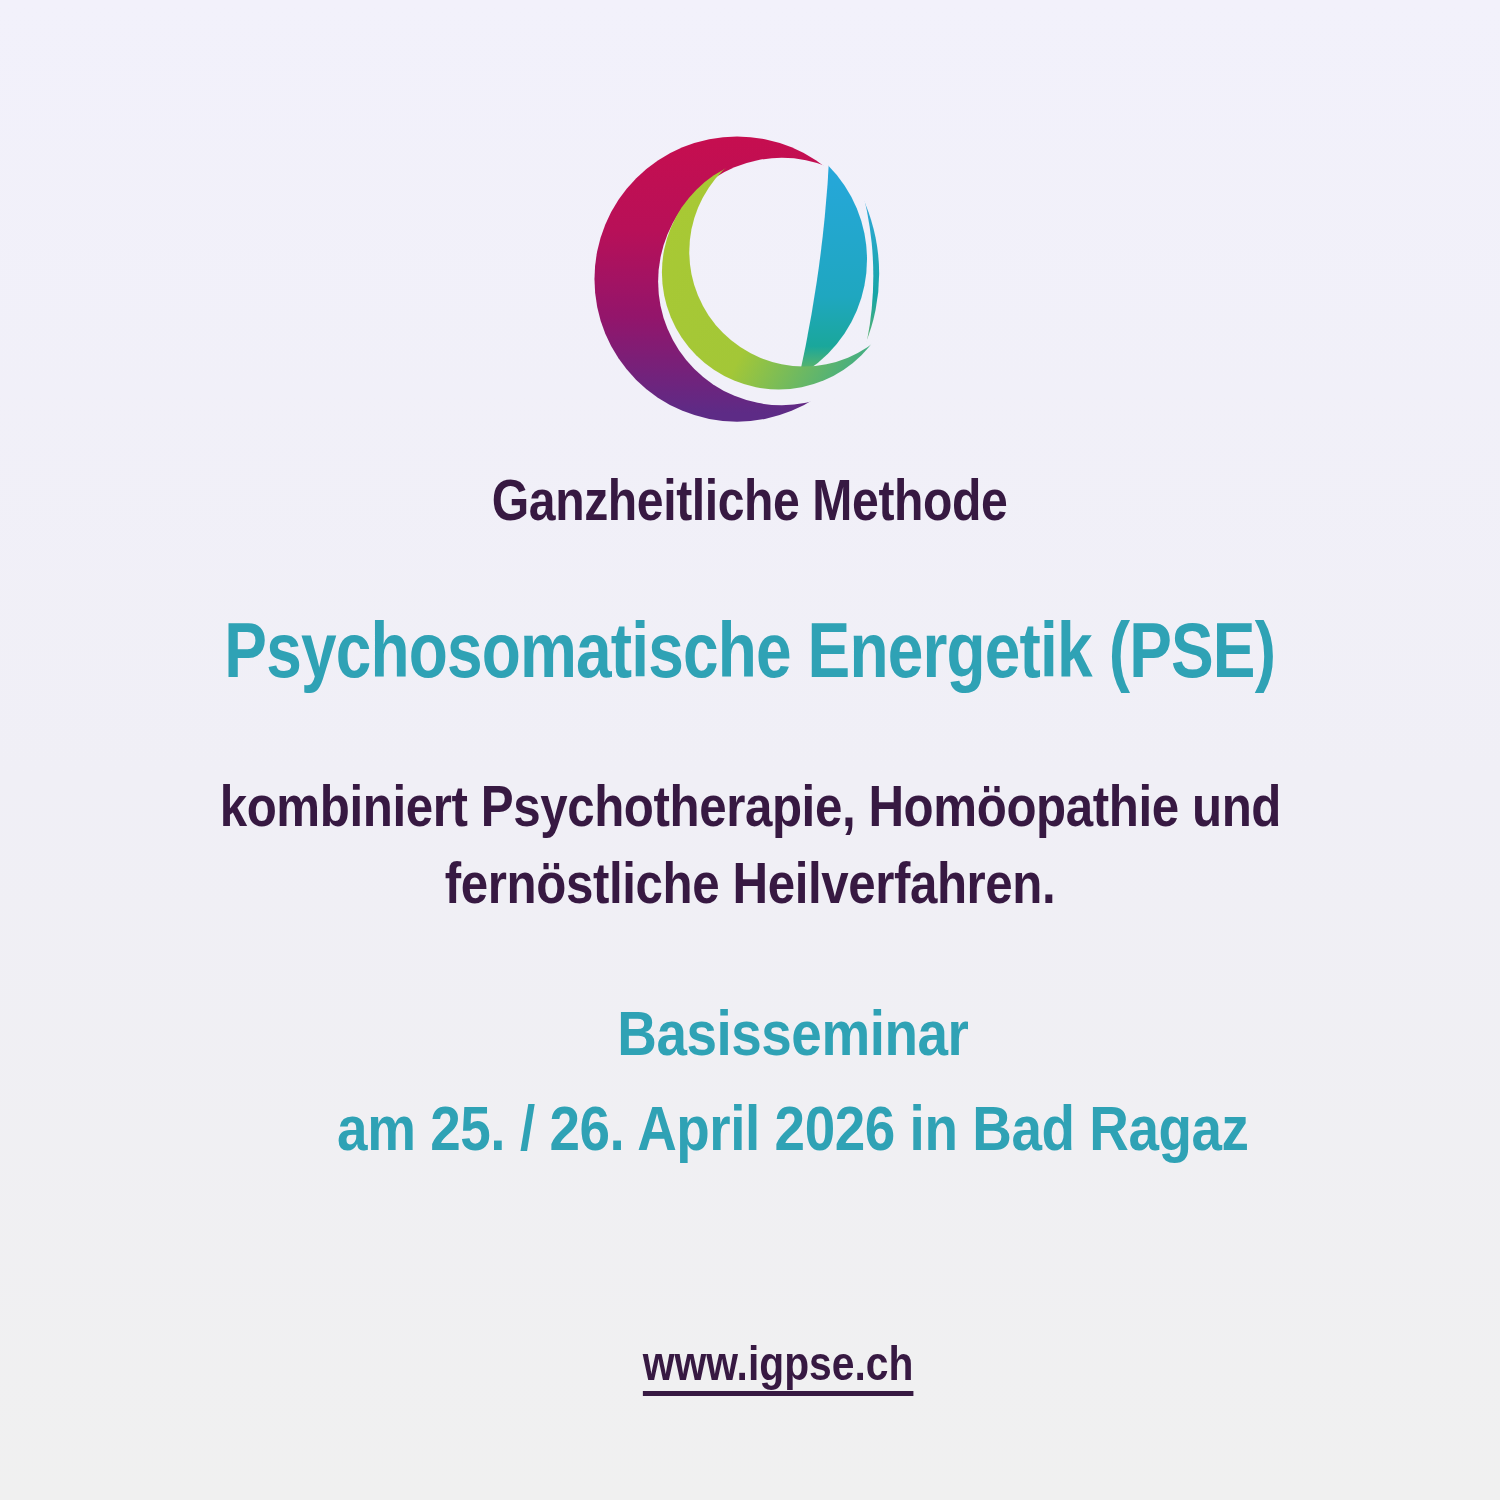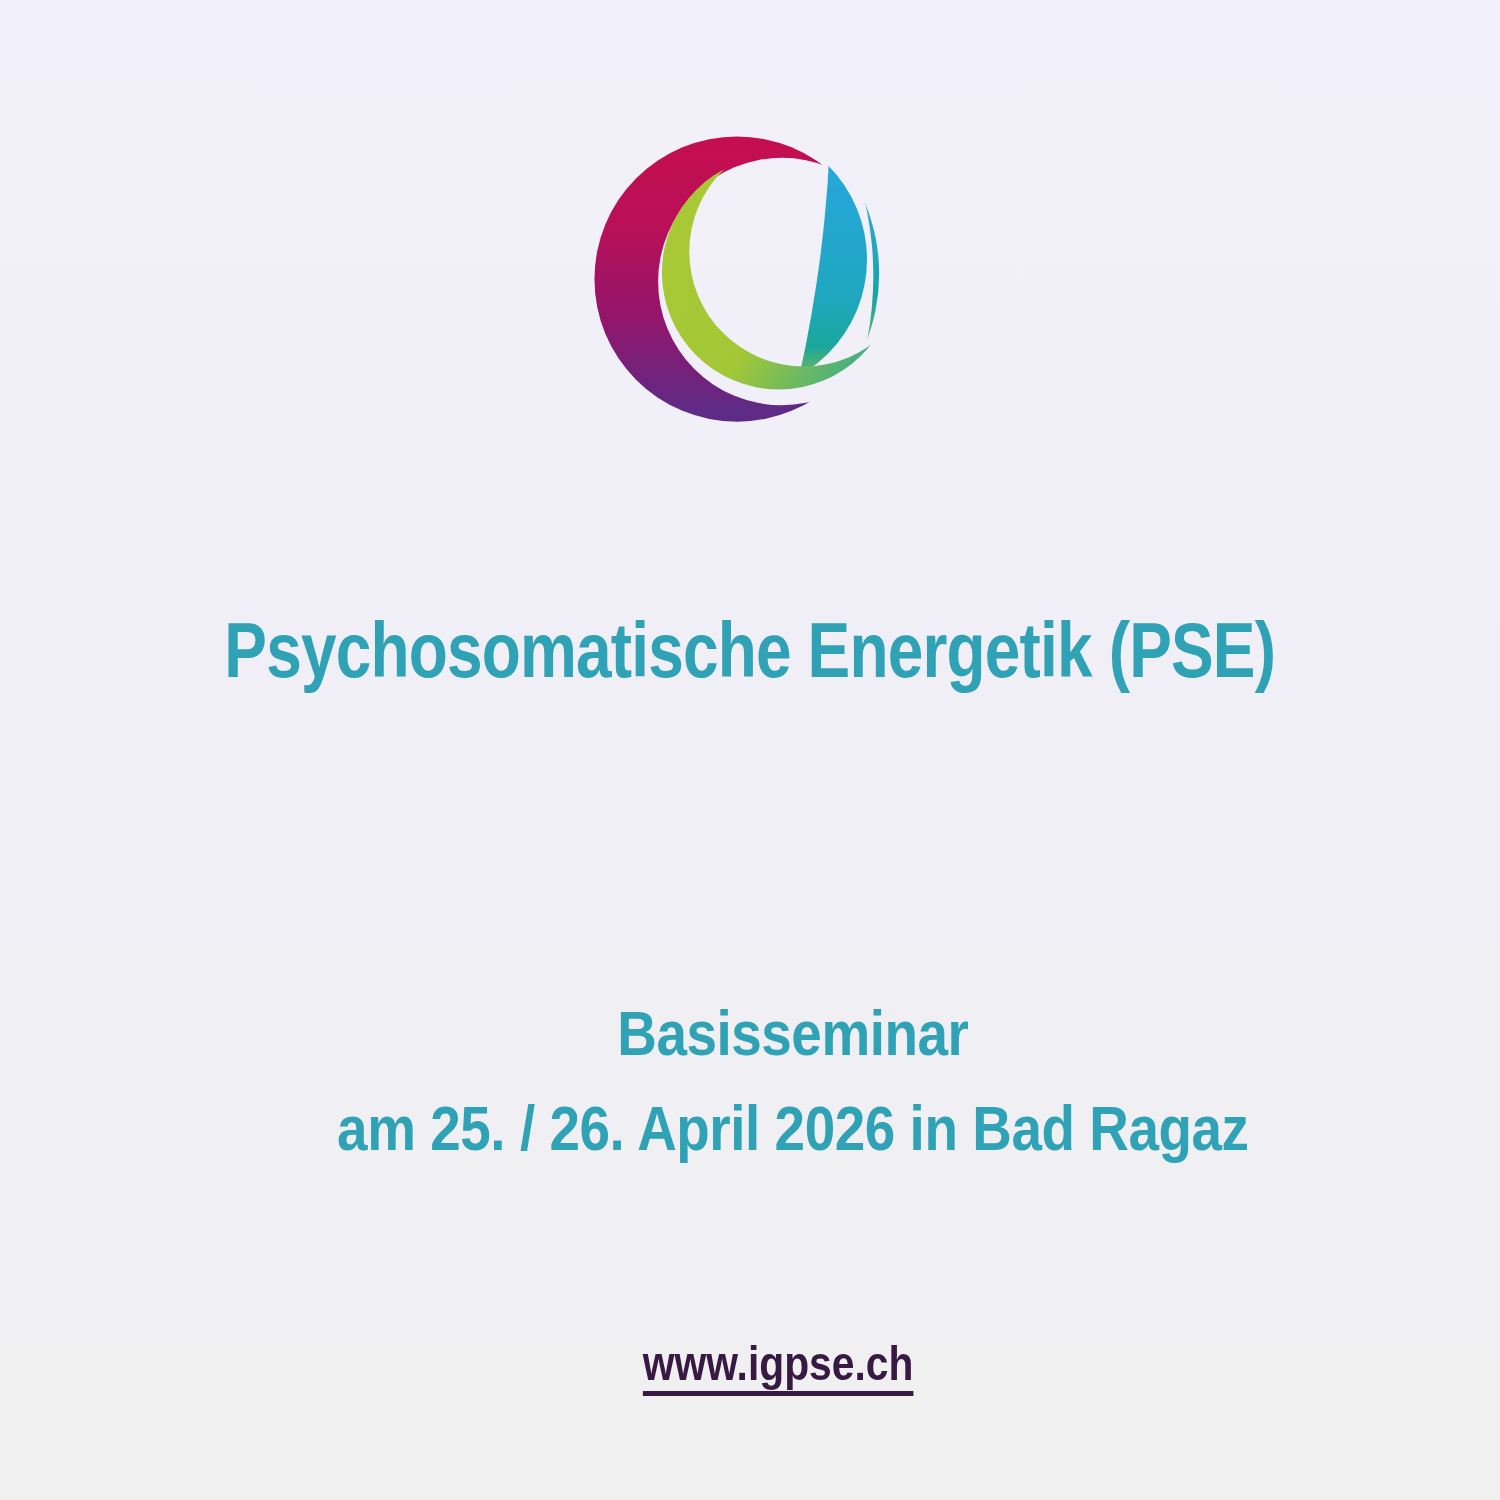--- a/index.html
+++ b/index.html
@@ -90,25 +90,32 @@
           <circle cx="216.8" cy="118.8" r="117.9" fill="#000"></circle>
         </mask>
       </defs>
       <rect x="0" y="0" width="300" height="300" fill="url(#gMag)" mask="url(#mMag)"></rect>
       <rect x="0" y="0" width="300" height="300" fill="url(#gSliver)" mask="url(#mSliver)"></rect>
       <rect x="0" y="0" width="300" height="300" fill="url(#gBlue)" mask="url(#mBlue)"></rect>
       <rect x="0" y="0" width="300" height="300" fill="url(#gGreen)" mask="url(#mGreen)"></rect>
     </svg>
   </div>
 
+  <div class="center-row tagline dark">
+    <span class="squeeze">Ganzheitliche Methode</span>
+  </div>
 
   <div class="center-row pse-title teal">
     <span class="squeeze">Psychosomatische Energetik (PSE)</span>
   </div>
 
+  <div class="center-row description dark">
+    <div><span class="squeeze">kombiniert Psychotherapie, Homöopathie und</span></div>
+    <div><span class="squeeze">fernöstliche Heilverfahren.</span></div>
+  </div>
 
   <div class="center-row seminar teal">
     <div><span class="squeeze">Basisseminar</span></div>
     <div><span class="squeeze">am 25. / 26. April 2026 in Bad Ragaz</span></div>
   </div>
 
   <div class="center-row website dark">
     <span class="squeeze">www.igpse.ch</span>
   </div>
 

